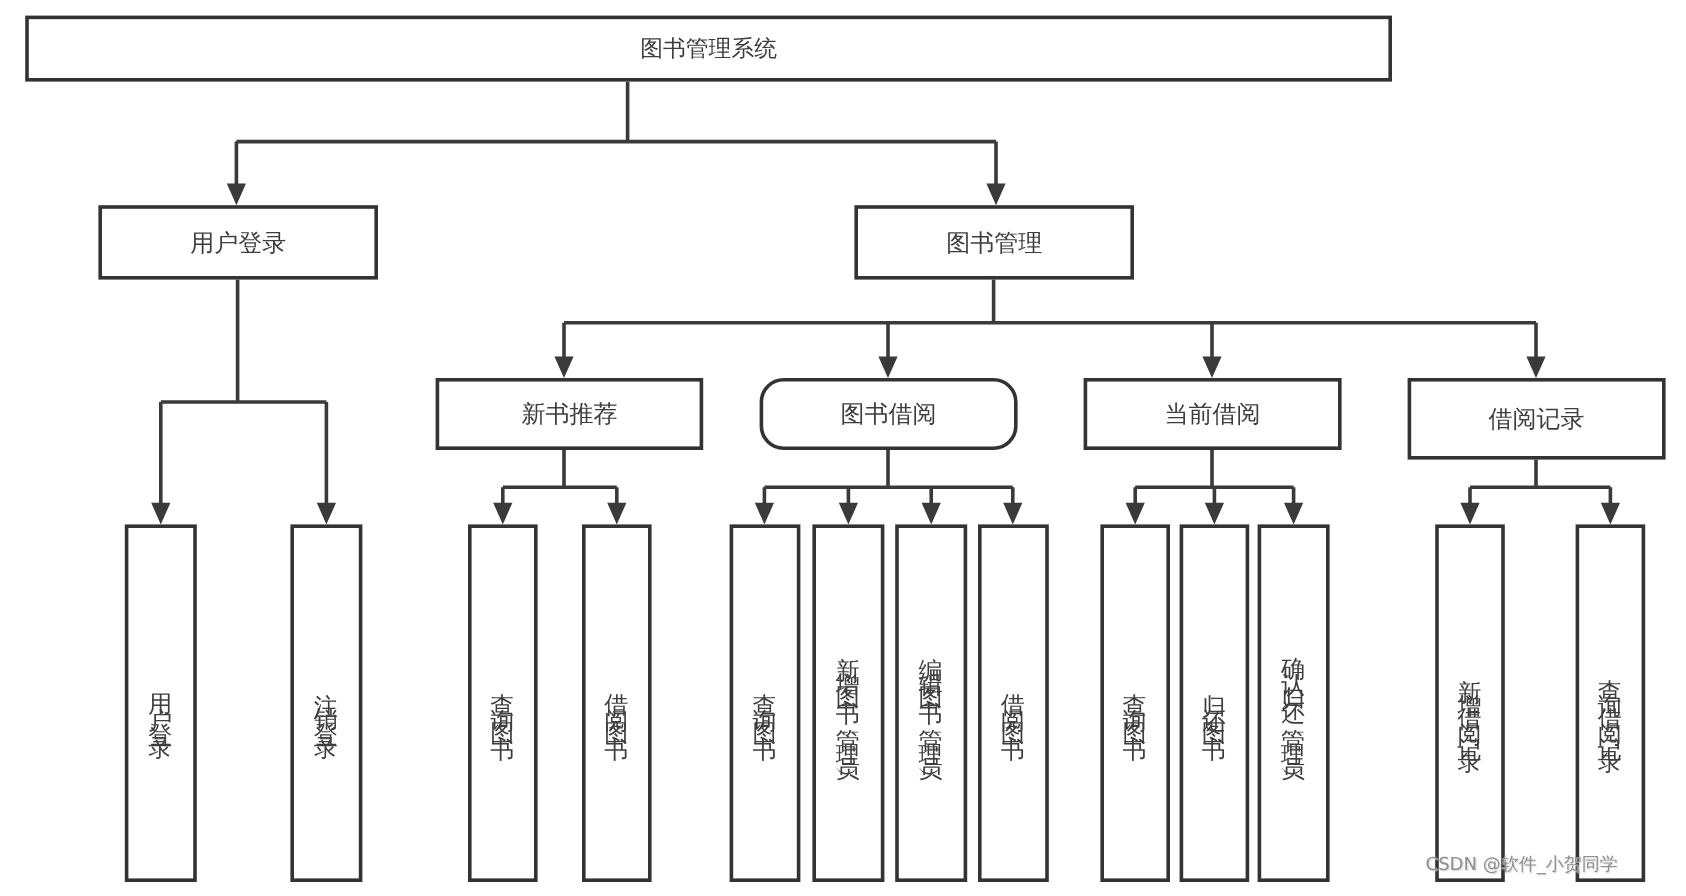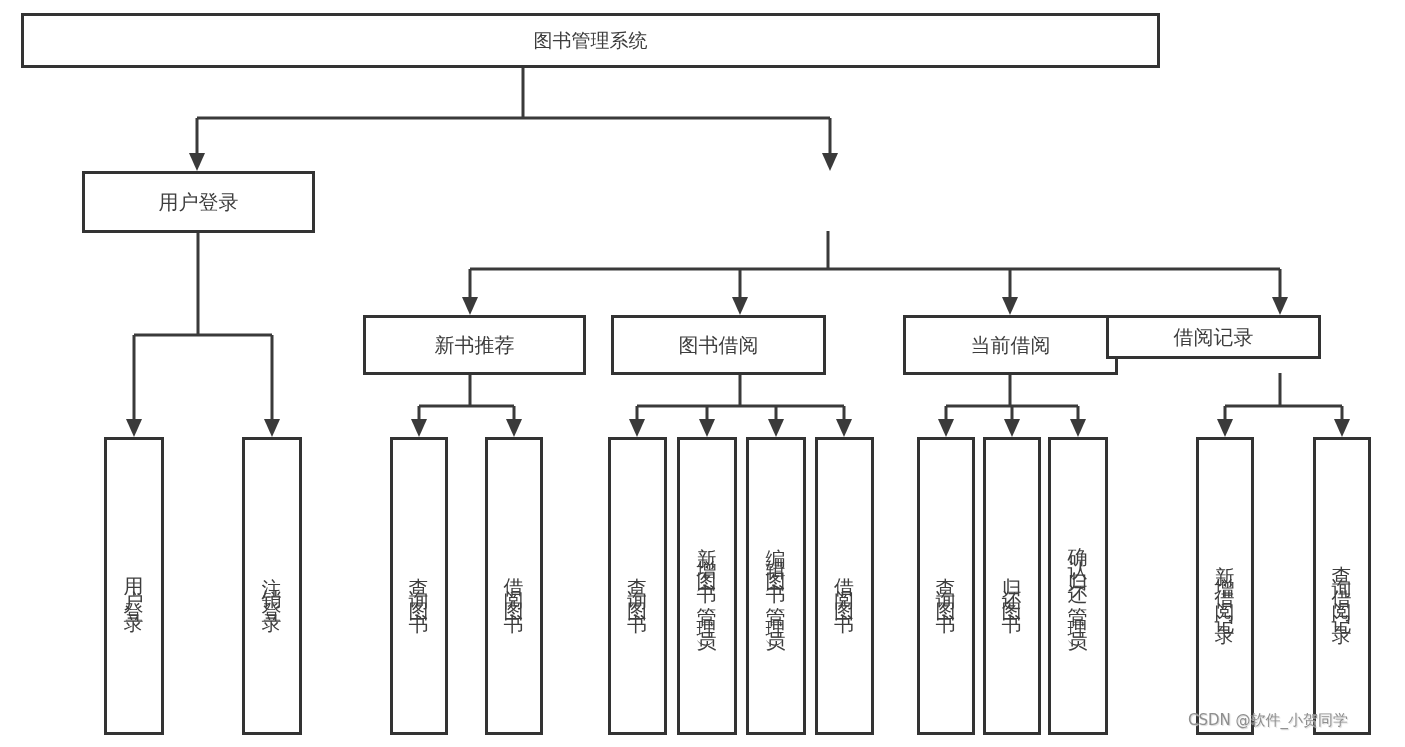--- a/index.html
+++ b/index.html
@@ -116,31 +116,34 @@
     </g>
   </svg>
 
   <div class="node h root" style="left:21px; top:13px; width:1139px; height:55px;">
     <span>图书管理系统</span>
   </div>
 
   <div class="node h" style="left:82px; top:171px; width:233px; height:62px;">
     <span>用户登录</span>
   </div>
+  <div class="node h" style="left:712px; top:171px; width:233px; height:62px;">
+    <span>图书管理</span>
+  </div>
 
   <div class="node h" style="left:363px; top:315px; width:223px; height:60px;">
     <span>新书推荐</span>
   </div>
-  <div class="node h" style="left:611px; top:315px; width:215px; height:60px;">
+  <div class="node h" style="left:633px; top:315px; width:215px; height:60px;border-radius:20px;">
     <span>图书借阅</span>
   </div>
   <div class="node h" style="left:903px; top:315px; width:215px; height:60px;font-family:Liberation Serif, serif;">
     <span>当前借阅</span>
   </div>
-  <div class="node h" style="left:1106px; top:315px; width:215px; height:44px;">
+  <div class="node h" style="left:1173px; top:315px; width:215px; height:68px;">
     <span>借阅记录</span>
   </div>
 
   <div class="node leaf" style="left:104px; top:437px; width:60px; height:298px;">
     <span>用户登录</span>
   </div>
   <div class="node leaf" style="left:242px; top:437px; width:60px; height:298px;">
     <span>注销登录</span>
   </div>
 

